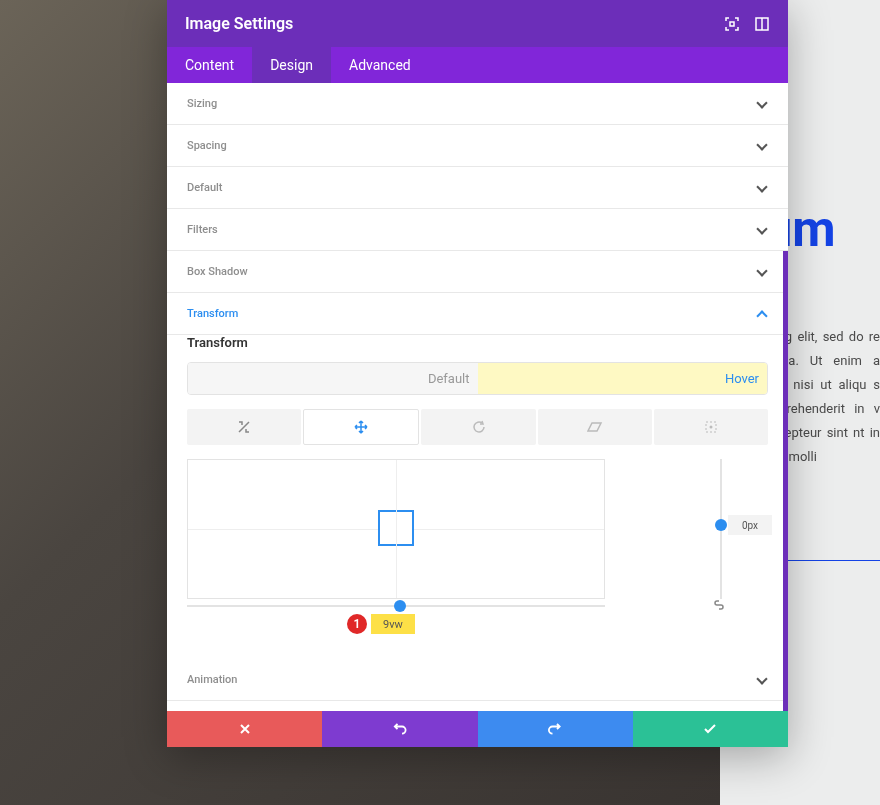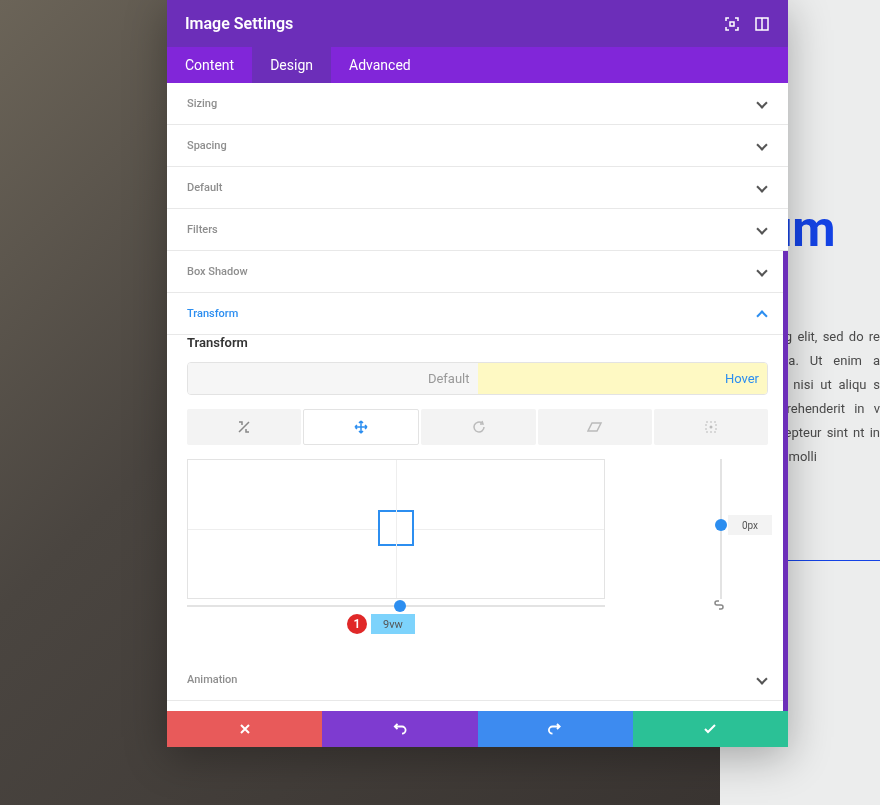--- a/index.html
+++ b/index.html
@@ -38,21 +38,21 @@
 .canvas::after{content:"";position:absolute;top:0;left:50%;width:1px;height:100%;background:#eee}
 .box{position:absolute;left:190px;top:50px;width:36px;height:36px;border:2px solid #2c8ef0;background:#fff}
 .v-track{position:absolute;right:46px;top:0;width:2px;height:140px;background:#e3e3e3}
 .v-handle{position:absolute;right:41px;top:60px;width:12px;height:12px;border-radius:50%;background:#2c8ef0}
 .v-val{position:absolute;right:-4px;top:56px;width:44px;height:20px;background:#f3f3f3;font-size:10px;display:flex;align-items:center;justify-content:center;color:#555}
 .h-track{position:absolute;left:0;top:146px;width:418px;height:2px;background:#e3e3e3}
 .h-handle{position:absolute;left:207px;top:141px;width:12px;height:12px;border-radius:50%;background:#2c8ef0}
 .link-icon{position:absolute;right:42px;top:140px;color:#888;font-size:13px}
 .h-val-wrap{position:absolute;left:160px;top:155px;display:flex;align-items:center;gap:4px}
 .badge{width:20px;height:20px;border-radius:50%;background:#e02828;color:#fff;font-size:12px;display:flex;align-items:center;justify-content:center;font-weight:600}
-.h-val{width:44px;height:20px;background:#7dd3fc;font-size:11px;display:flex;align-items:center;justify-content:center;color:#555}
+.h-val{width:44px;height:20px;background:#fde047;font-size:11px;display:flex;align-items:center;justify-content:center;color:#555}
 .scroll-indicator{position:absolute;right:0;top:168px;width:5px;height:505px;background:#6c2eb9}
 .footer{display:flex;height:36px}
 .footer-btn{flex:1;display:flex;align-items:center;justify-content:center;color:#fff;cursor:pointer}
 .btn-red{background:#e85a5a}
 .btn-purple{background:#7e3bd0}
 .btn-blue{background:#3d8bf0}
 .btn-green{background:#2bc196}
 svg{display:block}
 </style>
 </head>

